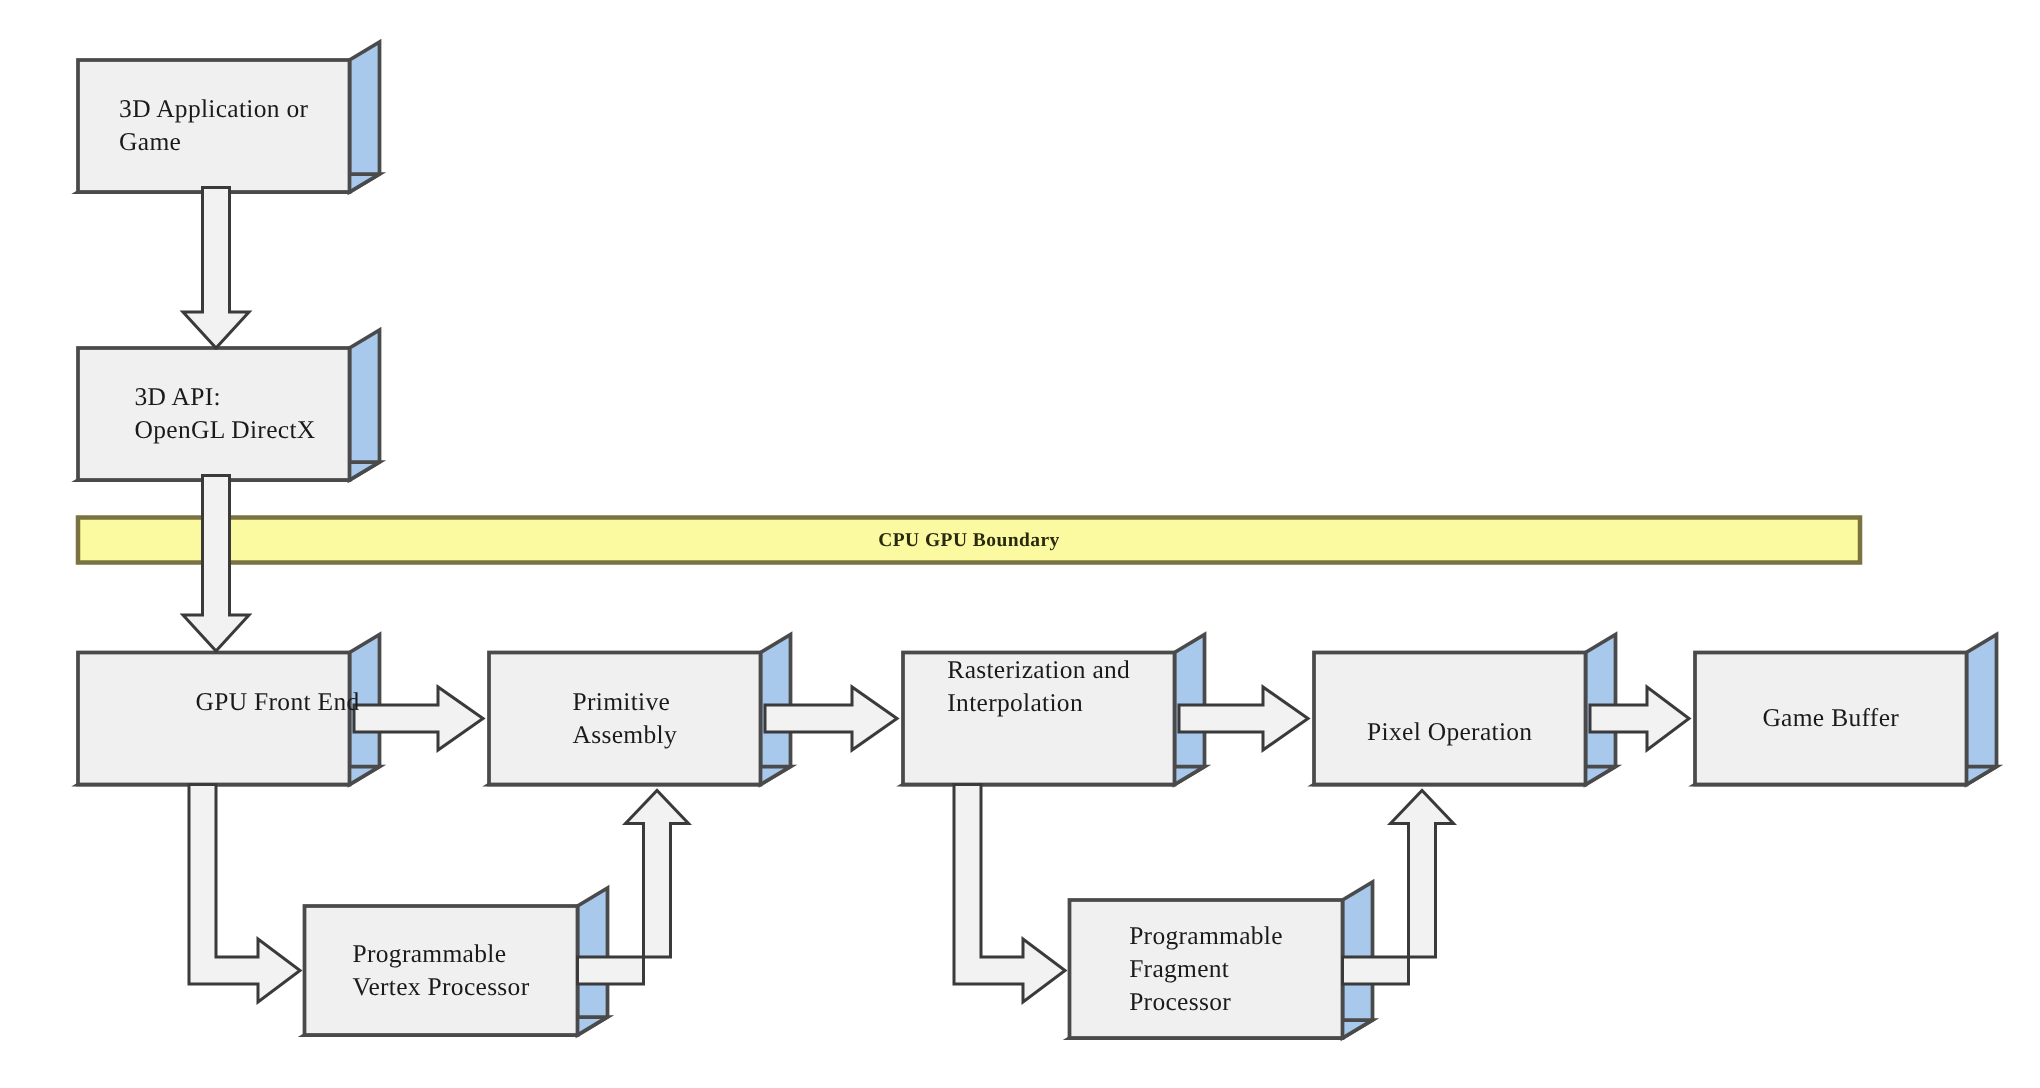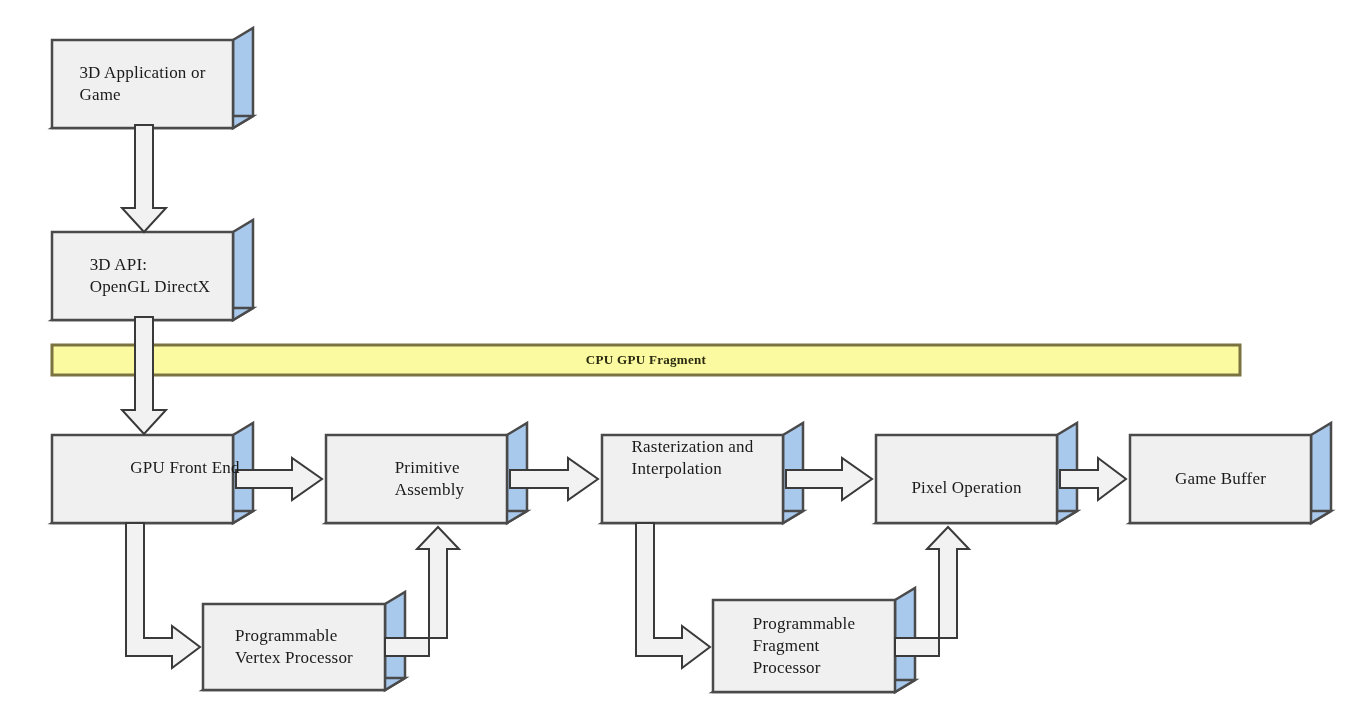--- a/index.html
+++ b/index.html
@@ -125,31 +125,31 @@
 
     <polygon points="126,523 144,523 144,638 172,638 172,626 200,647 172,668 172,656 126,656" fill="#f2f2f2" stroke="#3a3a3a" stroke-width="2" stroke-linejoin="miter"></polygon>
 
     <polygon points="385,638 447,638 447,549 459,549 438,527 417,549 429,549 429,656 385,656" fill="#f2f2f2" stroke="#3a3a3a" stroke-width="2" stroke-linejoin="miter"></polygon>
 
     <polygon points="636,523 654,523 654,638 682,638 682,626 710,647 682,668 682,656 636,656" fill="#f2f2f2" stroke="#3a3a3a" stroke-width="2" stroke-linejoin="miter"></polygon>
 
     <polygon points="895,638 957,638 957,549 969,549 948,527 927,549 939,549 939,656 895,656" fill="#f2f2f2" stroke="#3a3a3a" stroke-width="2" stroke-linejoin="miter"></polygon>
   </svg>
 
-  <div class="bar-label" style="left:52px; top:345px; width:1188px; height:30px;">CPU GPU Fragment</div>
+  <div class="bar-label" style="left:52px; top:345px; width:1188px; height:30px;">CPU GPU Boundary</div>
 
   <div class="box-label" style="left:52px; top:40px; width:181px; height:88px;">3D Application or
 Game</div>
 
   <div class="box-label" style="left:52px; top:232px; width:196px; height:88px;">3D API:
 OpenGL   DirectX</div>
 
   <div class="box-label" style="left:52px; top:424px; width:210px; height:88px;padding-left:28px;">GPU Front End</div>
 
-  <div class="box-label" style="left:326px; top:435px; width:181px; height:88px;padding-left:13px;">Primitive
+  <div class="box-label" style="left:326px; top:435px; width:181px; height:88px;">Primitive
 Assembly</div>
 
   <div class="box-label" style="left:602px; top:414px; width:181px; height:88px;border-radius:22px;">Rasterization and
 Interpolation</div>
 
   <div class="box-label" style="left:876px; top:435px; width:181px; height:106px;">Pixel Operation</div>
 
   <div class="box-label" style="left:1130px; top:435px; width:181px; height:88px;">Game Buffer</div>
 
   <div class="box-label" style="left:203px; top:604px; width:182px; height:86px;">Programmable

